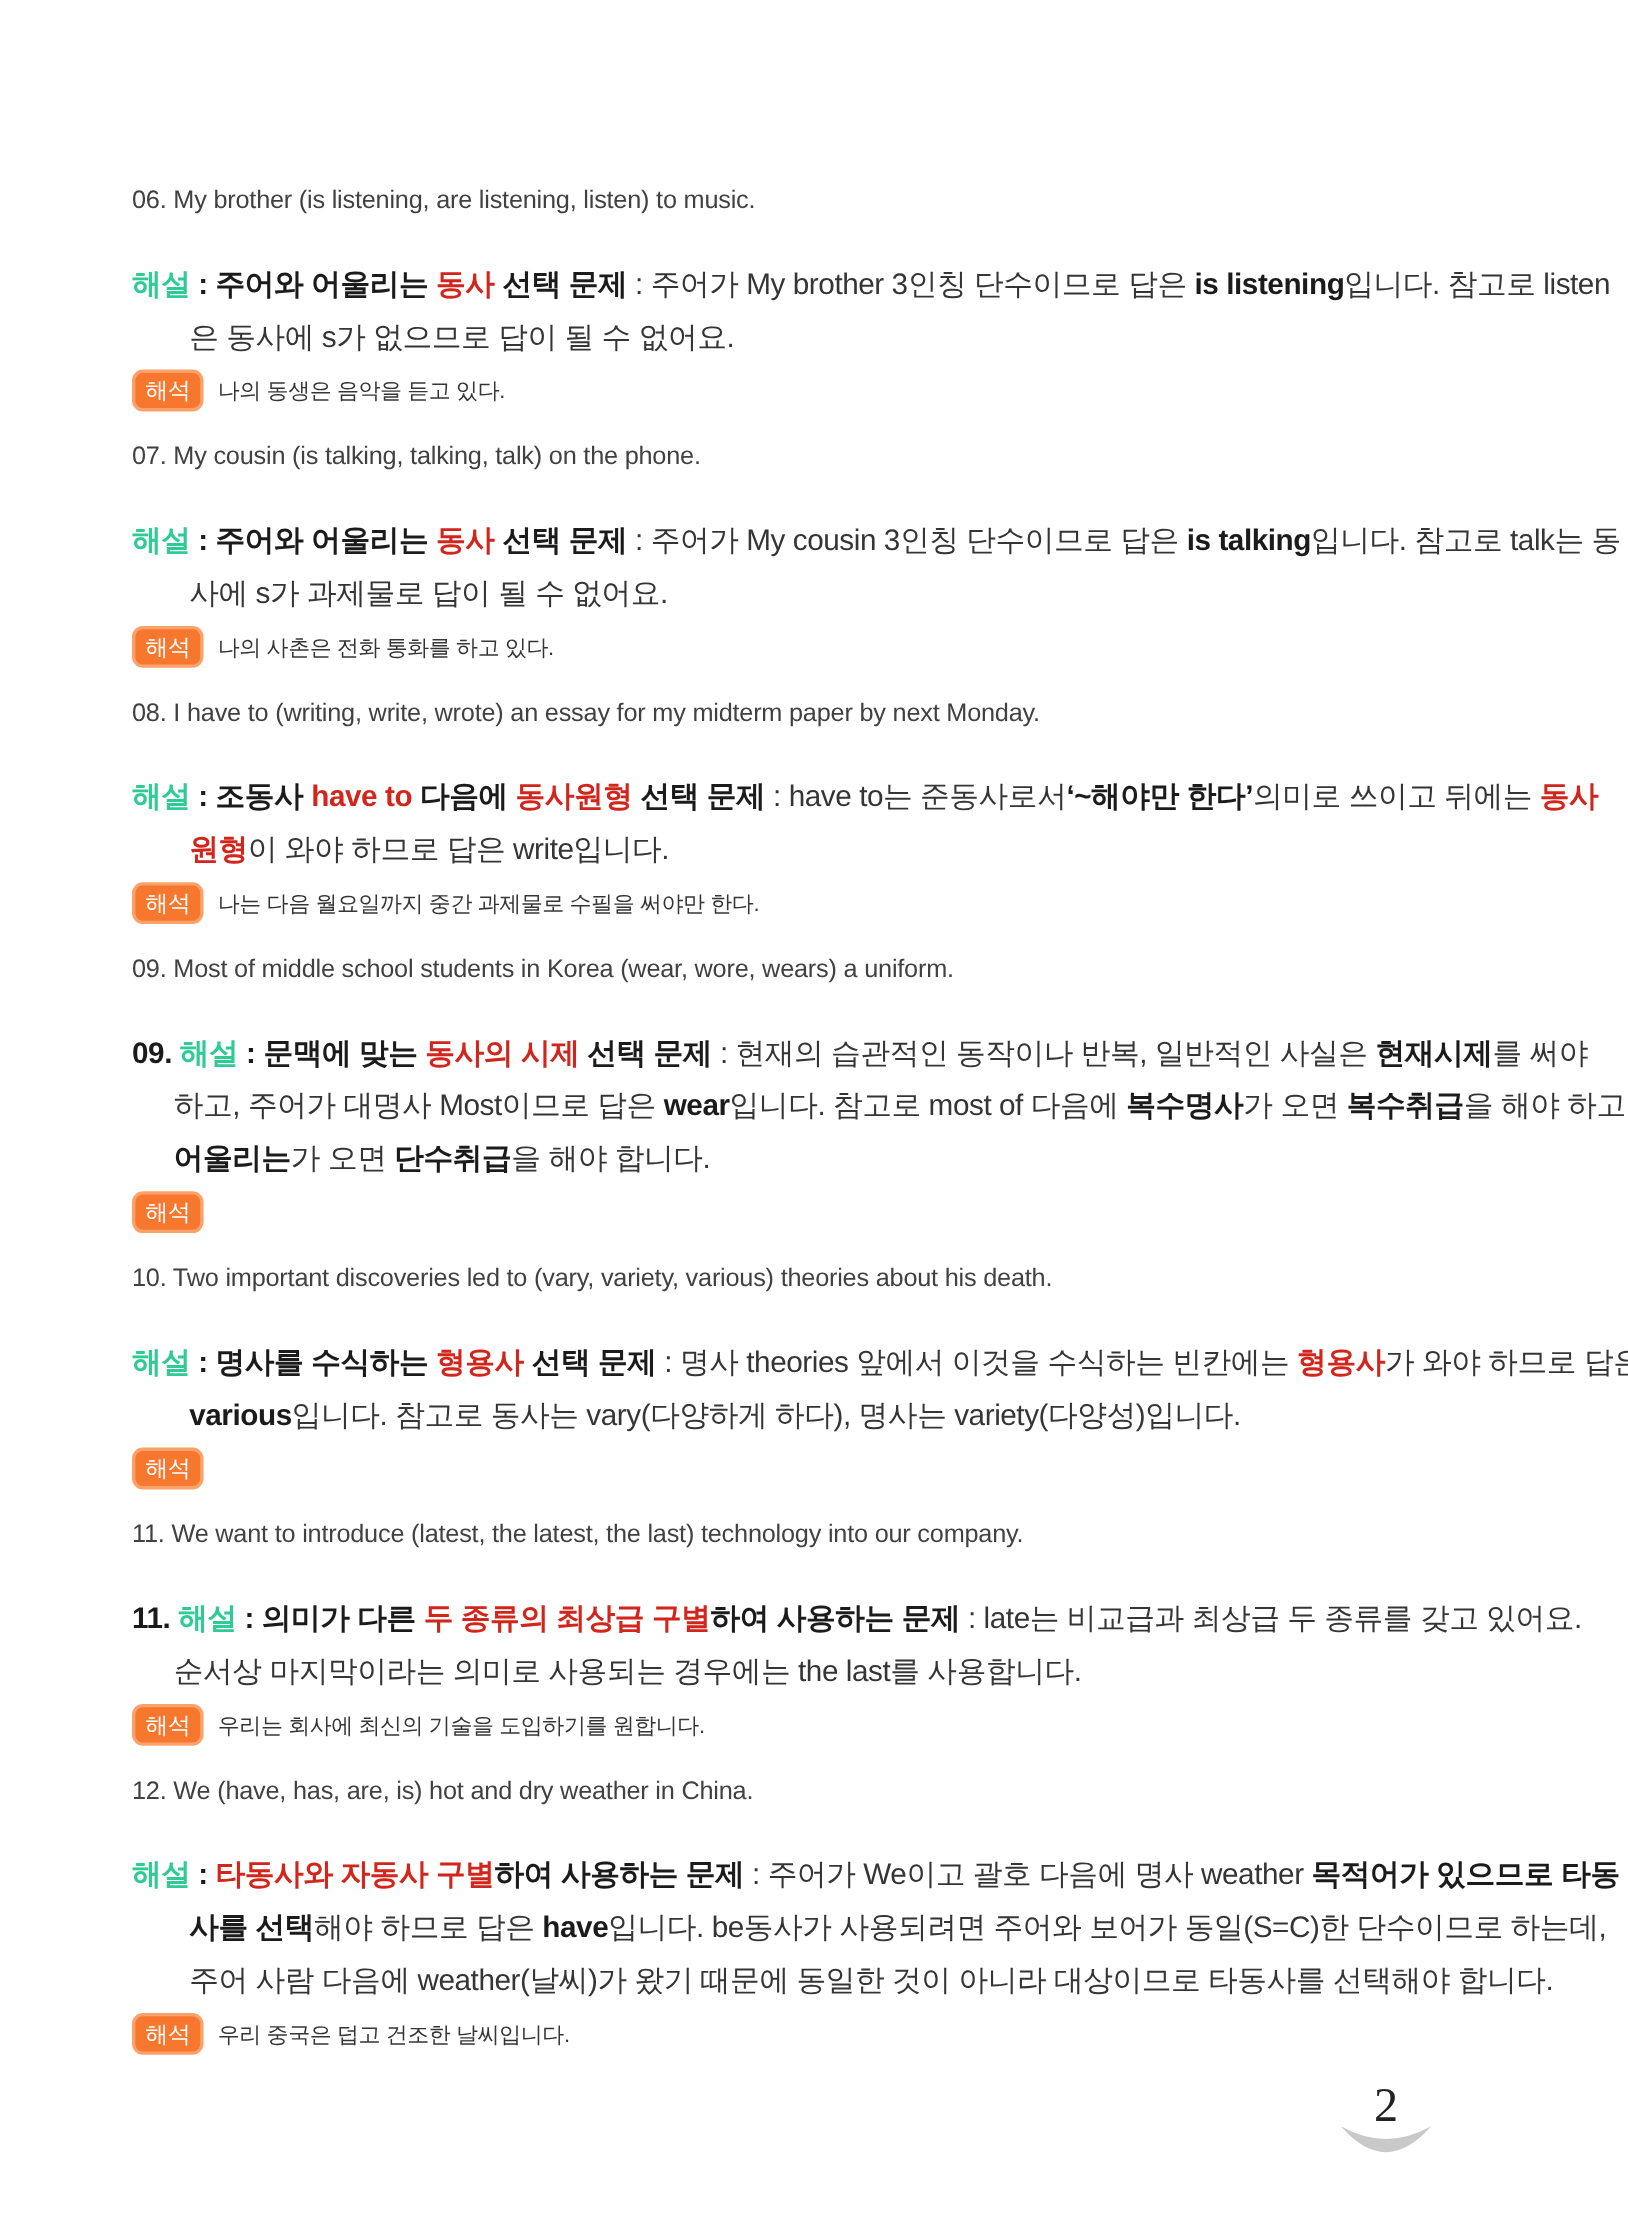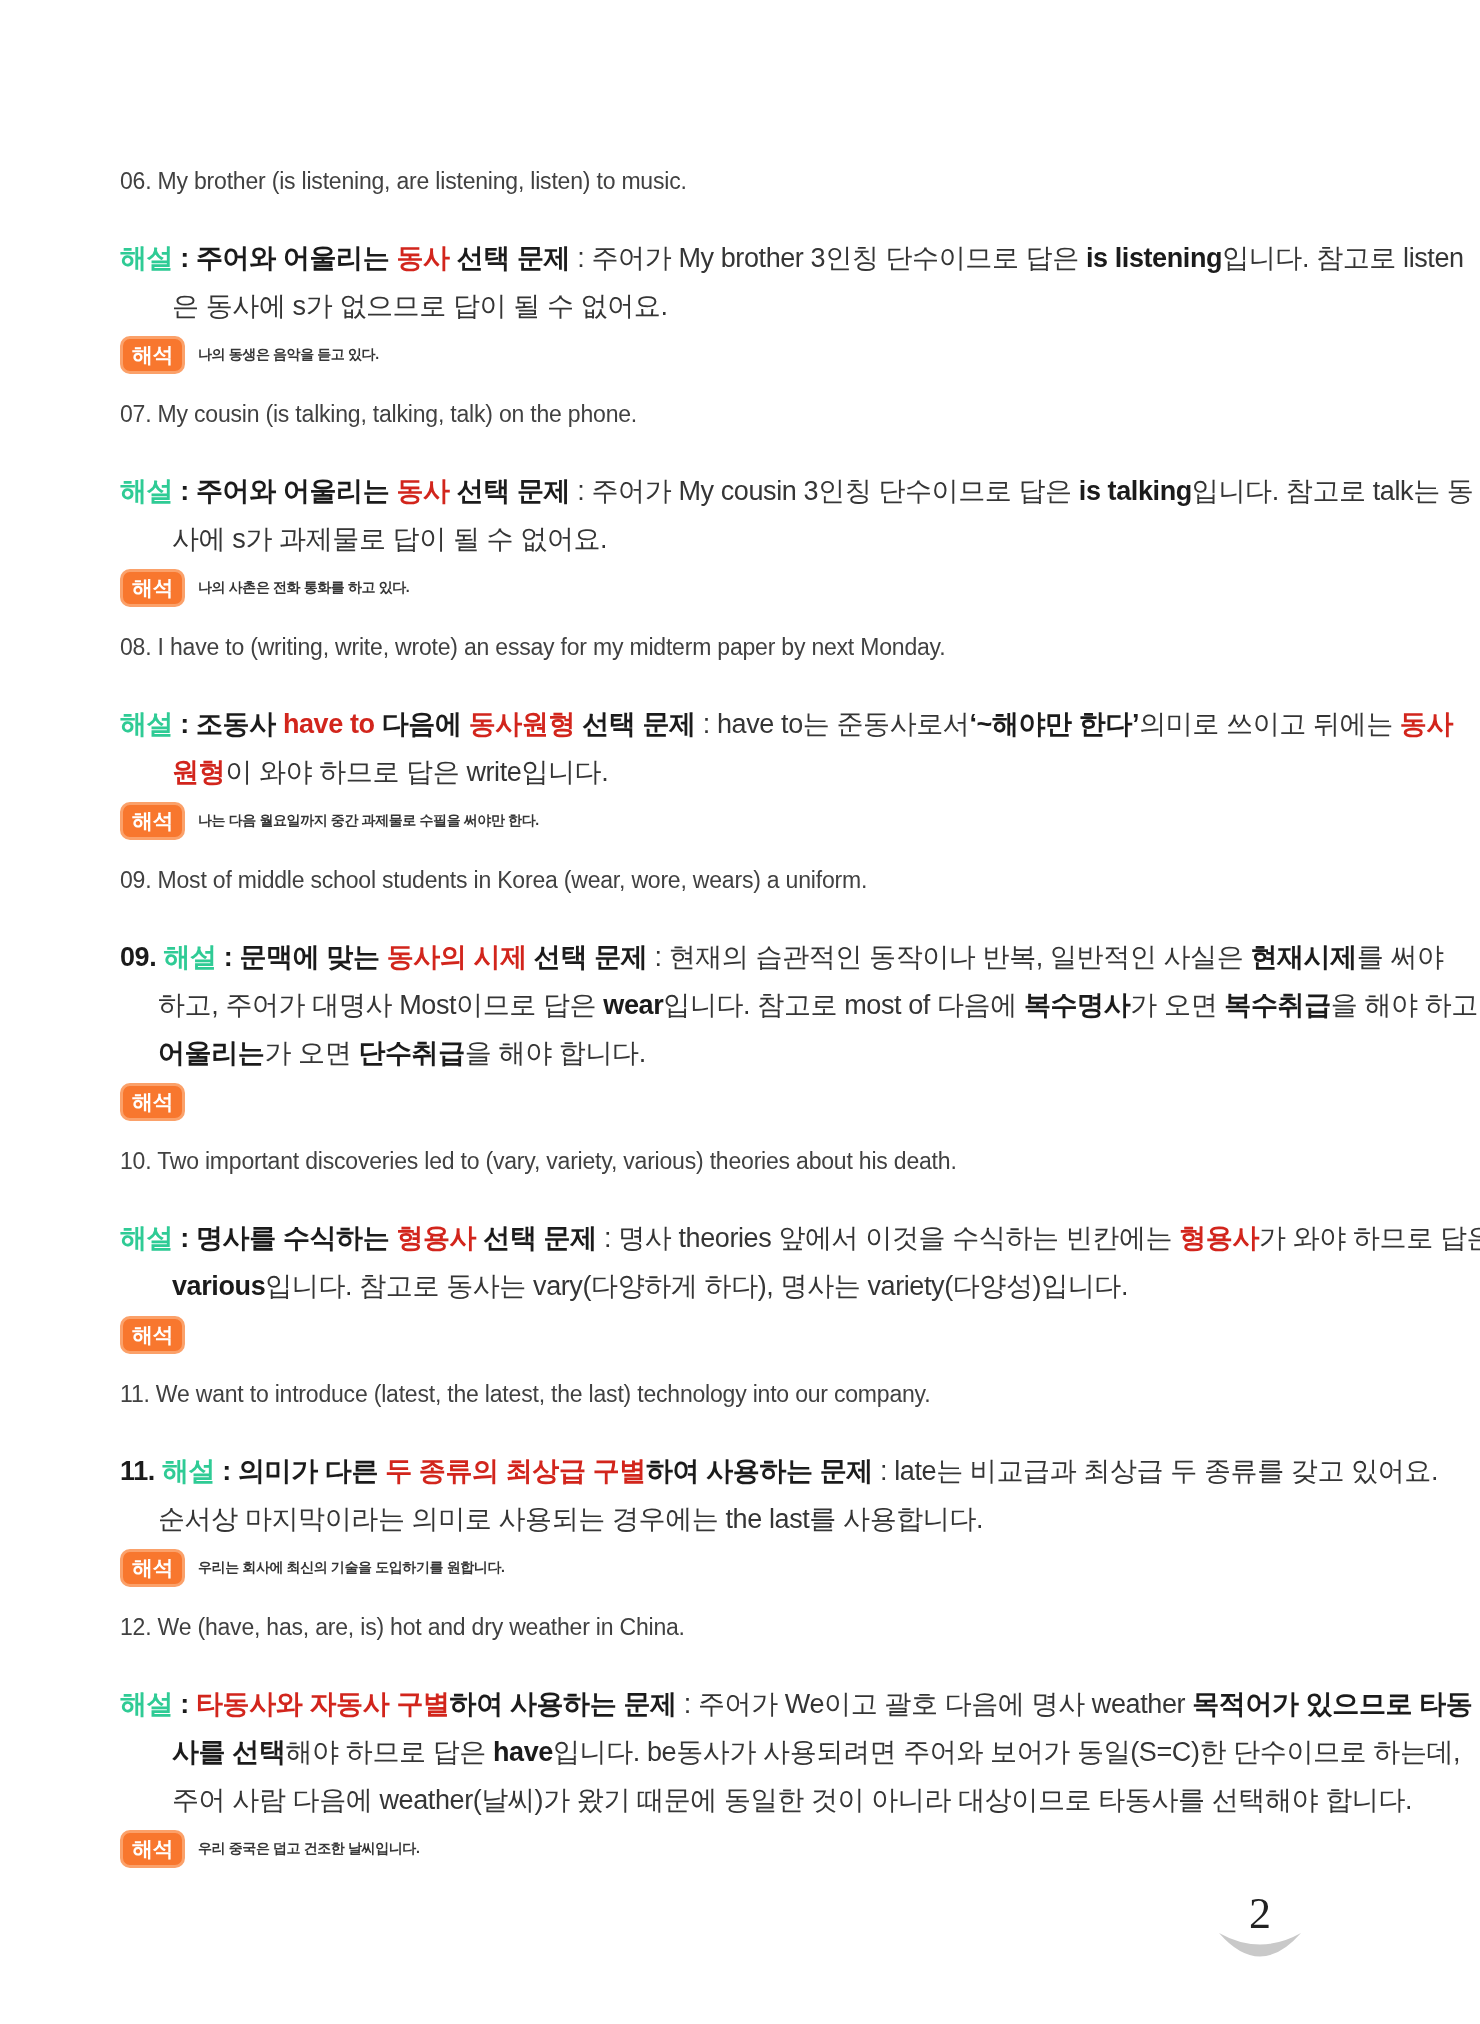--- a/index.html
+++ b/index.html
@@ -34,24 +34,24 @@
   .seg-n{color:var(--body);}
   .seg-b{color:var(--ink);font-weight:bold;}
   .seg-r{color:var(--red);font-weight:bold;}
   .translation-row{
     display:flex;align-items:center;gap:13px;height:48px;margin-top:1px;
   }
   .badge{
     display:inline-flex;align-items:center;justify-content:center;
     min-width:62px;height:38px;padding:15px 9px;
     background:var(--orange);border:3px solid var(--orange-border);
-    border-radius:10px;color:#ffffff;font-size:21px;font-weight:bold;
+    border-radius:10px;color:#ffffff;font-size:21px;font-weight:normal;
     letter-spacing:-0.5px;flex:0 0 auto;
   }
-  .translation-text{font-size:14px;color:var(--body);letter-spacing:-0.4px;white-space:nowrap;font-weight:bold;}
+  .translation-text{font-size:20px;color:var(--body);letter-spacing:-0.4px;white-space:nowrap;}
   .footer{
     position:absolute;right:172px;bottom:58px;width:96px;text-align:center;
   }
   .page-number{
     font-family:"Liberation Serif","DejaVu Serif",serif;
     font-size:44px;color:#222222;display:block;line-height:40px;
     margin-bottom:-8px;
   }
   .crescent-icon{display:block;margin:0 auto;}
 </style>

